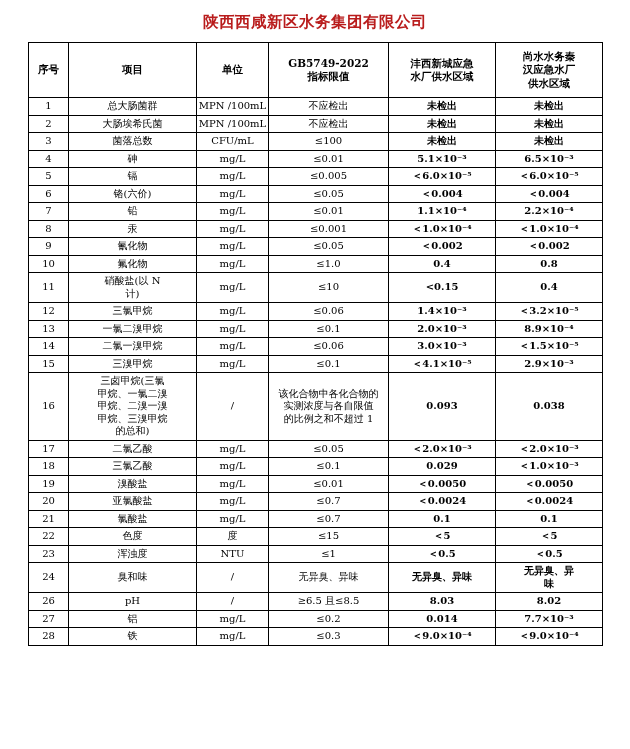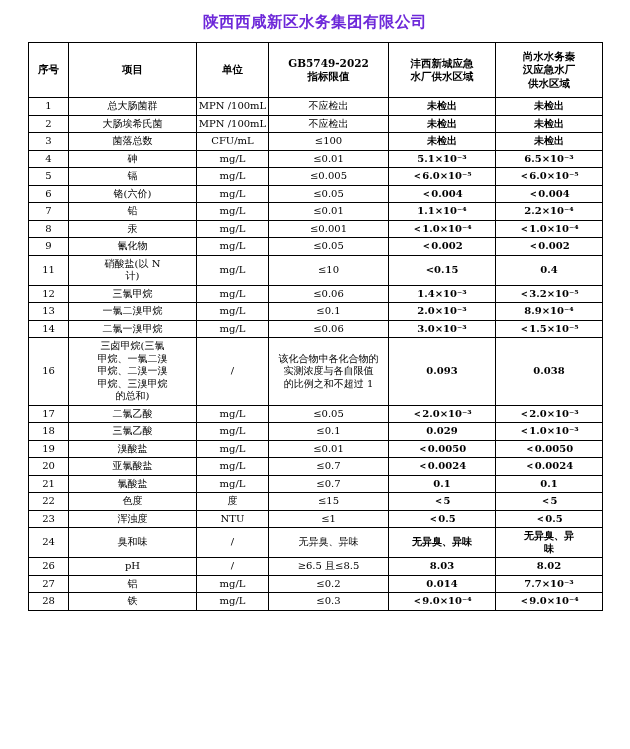--- a/index.html
+++ b/index.html
@@ -22,21 +22,21 @@
   .title-block {
     text-align: center;
     margin-bottom: 8px;
   }
   .title-line {
     font-family: "DejaVu Serif", serif;
     font-weight: bold;
     font-size: 15.5px;
     letter-spacing: 0.5px;
     line-height: 1.55;
-    color: #6d28d9;
+    color: #b91c1c;
   }
   table.report {
     border-collapse: collapse;
     width: 574px;
     margin: 0 auto;
     table-layout: fixed;
   }
   table.report th, table.report td {
     border: 1px solid #000;
     text-align: center;
@@ -172,20 +172,28 @@
         </tr>
         <tr>
           <td class="idx">9</td>
           <td class="item">氰化物</td>
           <td class="unit">mg/L</td>
           <td class="limit">≤0.05</td>
           <td class="val">＜0.002</td>
           <td class="val">＜0.002</td>
         </tr>
         <tr>
+          <td class="idx">10</td>
+          <td class="item">氟化物</td>
+          <td class="unit">mg/L</td>
+          <td class="limit">≤1.0</td>
+          <td class="val">0.4</td>
+          <td class="val">0.8</td>
+        </tr>
+        <tr>
           <td class="idx">11</td>
           <td class="item tall-item">
             <div>硝酸盐(以  N</div>
             <div>计)</div>
           </td>
           <td class="unit">mg/L</td>
           <td class="limit">≤10</td>
           <td class="val">&lt;0.15</td>
           <td class="val">0.4</td>
         </tr>
@@ -205,20 +213,28 @@
           <td class="val">2.0×10⁻³</td>
           <td class="val">8.9×10⁻⁴</td>
         </tr>
         <tr>
           <td class="idx">14</td>
           <td class="item">二氯一溴甲烷</td>
           <td class="unit">mg/L</td>
           <td class="limit">≤0.06</td>
           <td class="val">3.0×10⁻³</td>
           <td class="val">＜1.5×10⁻⁵</td>
+        </tr>
+        <tr>
+          <td class="idx">15</td>
+          <td class="item">三溴甲烷</td>
+          <td class="unit">mg/L</td>
+          <td class="limit">≤0.1</td>
+          <td class="val">＜4.1×10⁻⁵</td>
+          <td class="val">2.9×10⁻³</td>
         </tr>
         <tr>
           <td class="idx">16</td>
           <td class="item tall-item">
             <div>三卤甲烷(三氯</div>
             <div>甲烷、一氯二溴</div>
             <div>甲烷、二溴一溴</div>
             <div>甲烷、三溴甲烷</div>
             <div>的总和)</div>
           </td>

